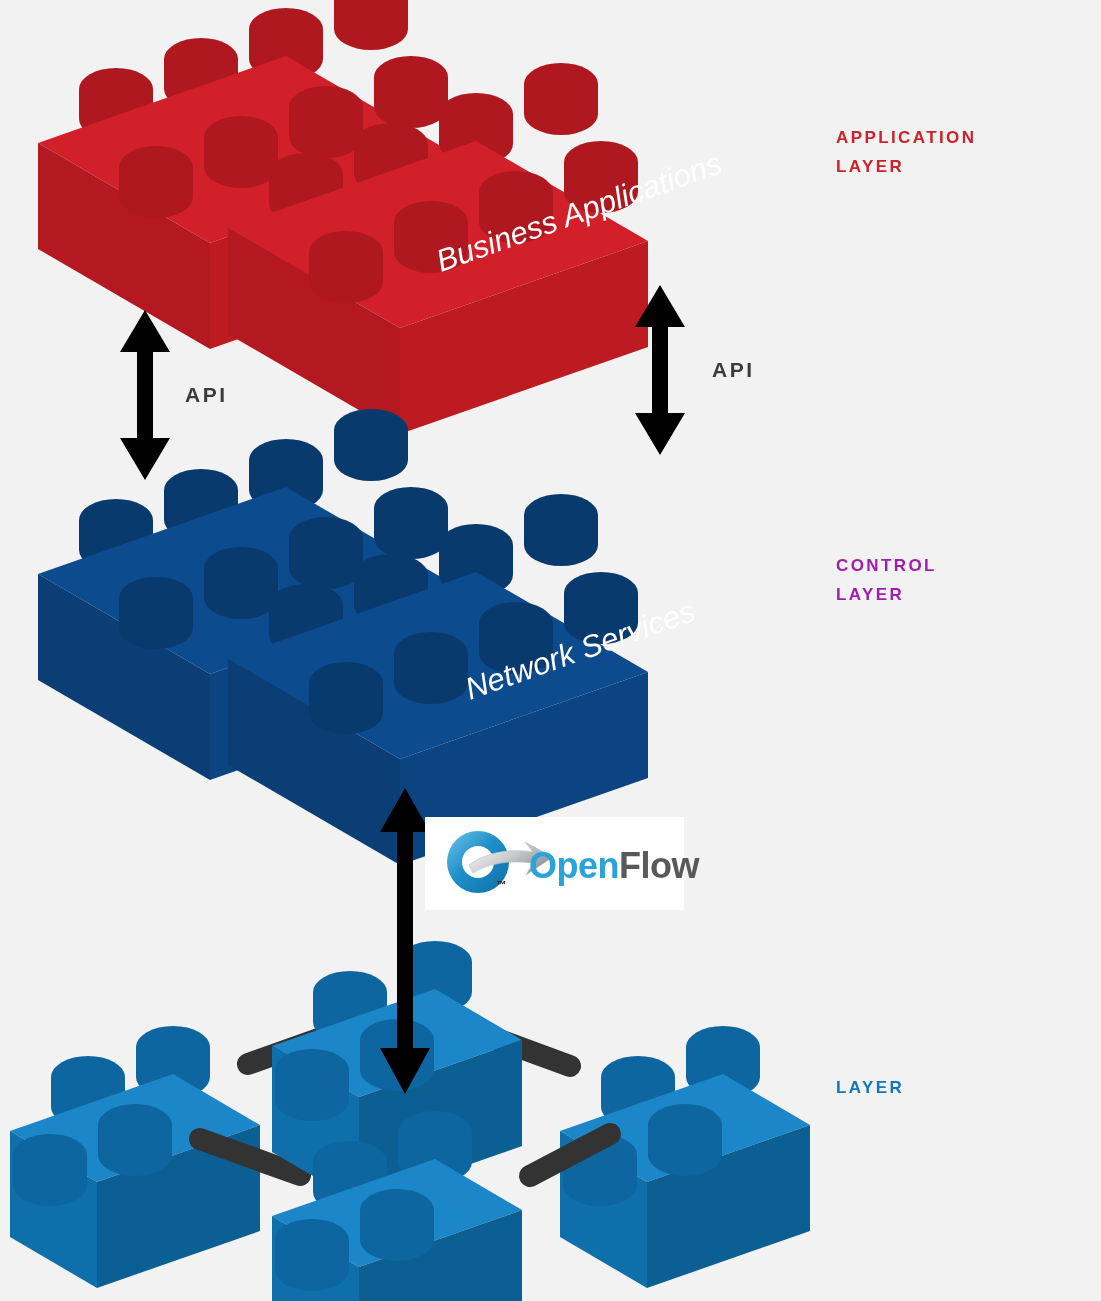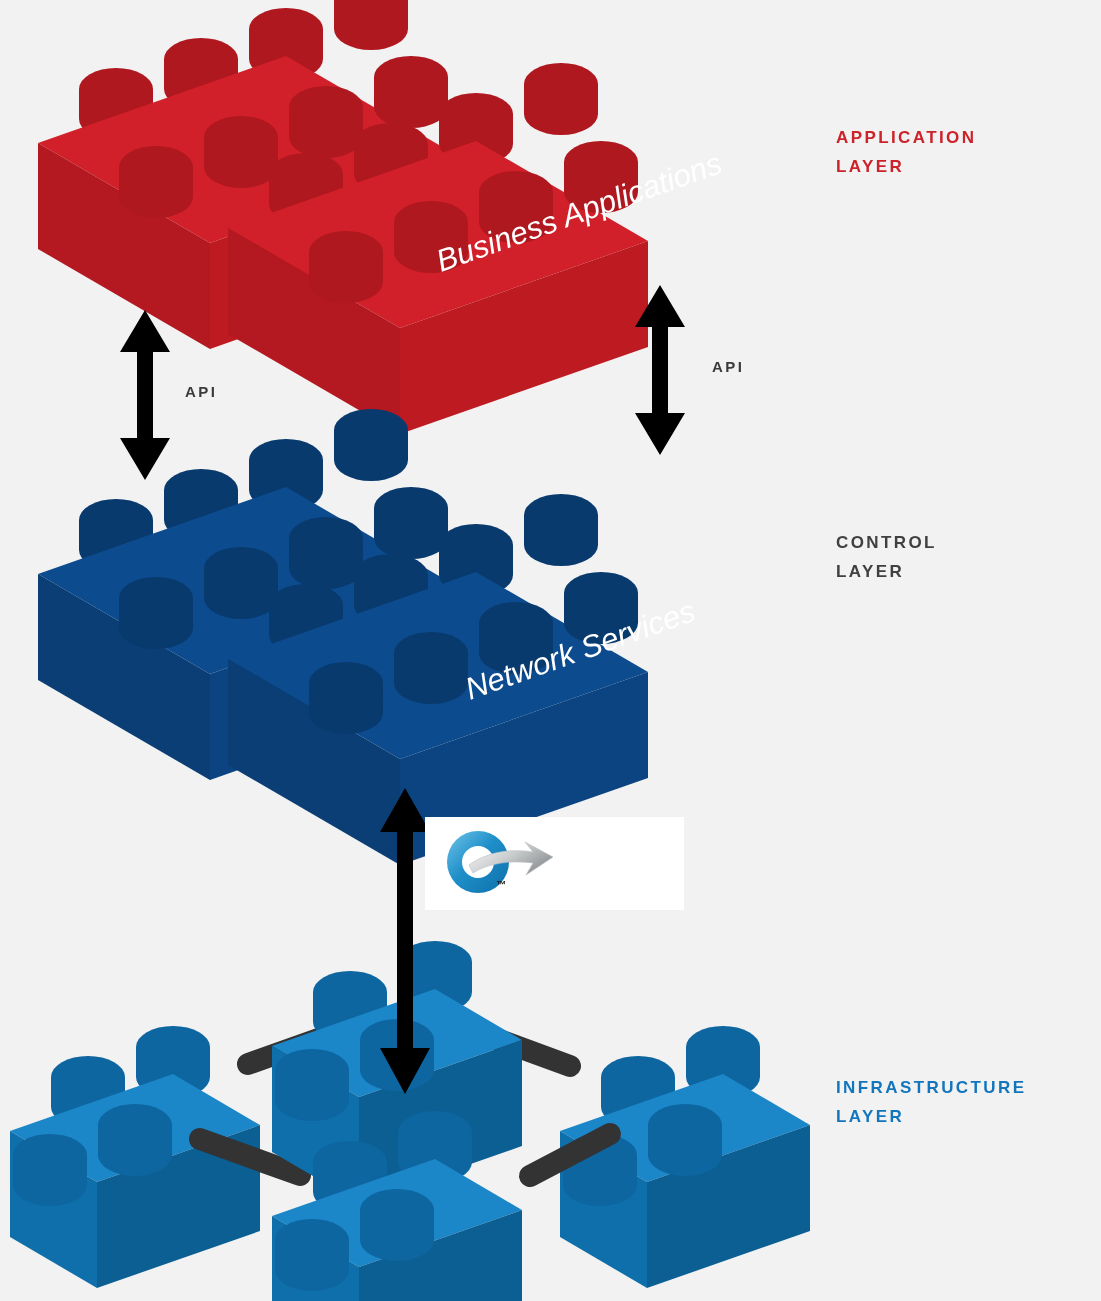--- a/index.html
+++ b/index.html
@@ -28,27 +28,27 @@
   .layer-label {
     position: absolute;
     font-family: "Liberation Sans", sans-serif;
     font-weight: bold;
     font-size: 17px;
     letter-spacing: 2.4px;
     line-height: 29px;
     white-space: nowrap;
   }
   #label-application { left: 836px; top: 123px; color: #cc2229; }
-  #label-control     { left: 836px; top: 528px; color: #404040; }
+  #label-control     { left: 836px; top: 551px; color: #a21caf; }
   #label-infrastructure { left: 836px; top: 1073px; color: #1276bd; }
   .api-label {
     position: absolute;
     font-family: "Liberation Sans", sans-serif;
     font-weight: bold;
-    font-size: 15px;
+    font-size: 21px;
     letter-spacing: 2.5px;
     color: #3b3b3b;
     white-space: nowrap;
   }
   #api-label-left  { left: 185px; top: 383px; }
   #api-label-right { left: 712px; top: 358px; }
   .of-logo-box {
     position: absolute;
     left: 425px;
     top: 817px;
@@ -267,34 +267,36 @@
                Z
                M 53 29
                A 16 16 0 1 1 53 61
                A 16 16 0 1 1 53 29 Z" fill="url(#ofring)"></path>
 
       <path d="M 64 30 L 96 30 L 96 60 L 64 60 Z" fill="#ffffff" opacity="0"></path>
 
       <path d="M 44 48 C 60 36, 84 31, 108 35 L 100 25 L 128 40 L 101 58 L 108 46
                C 86 43, 64 46, 48 56 Z" fill="url(#ofarrow)" stroke="#b9bdbf" stroke-width="0.6"></path>
     </svg>
+    <div class="of-wordmark">
+      <span class="of-open">Open</span><span class="of-flow">Flow</span>
+    </div>
     <div class="of-tm">™</div>
   </div>
 
   <div class="layer-label" id="label-application">
     <div>APPLICATION</div>
     <div>LAYER</div>
   </div>
 
   <div class="layer-label" id="label-control">
     <div>CONTROL</div>
     <div>LAYER</div>
   </div>
 
   <div class="layer-label" id="label-infrastructure">
-    <div>INFRASTRUCTURE</div>
     <div>LAYER</div>
   </div>
 
   <div class="api-label" id="api-label-left">API</div>
   <div class="api-label" id="api-label-right">API</div>
 
 </div>
 
 </body></html>

